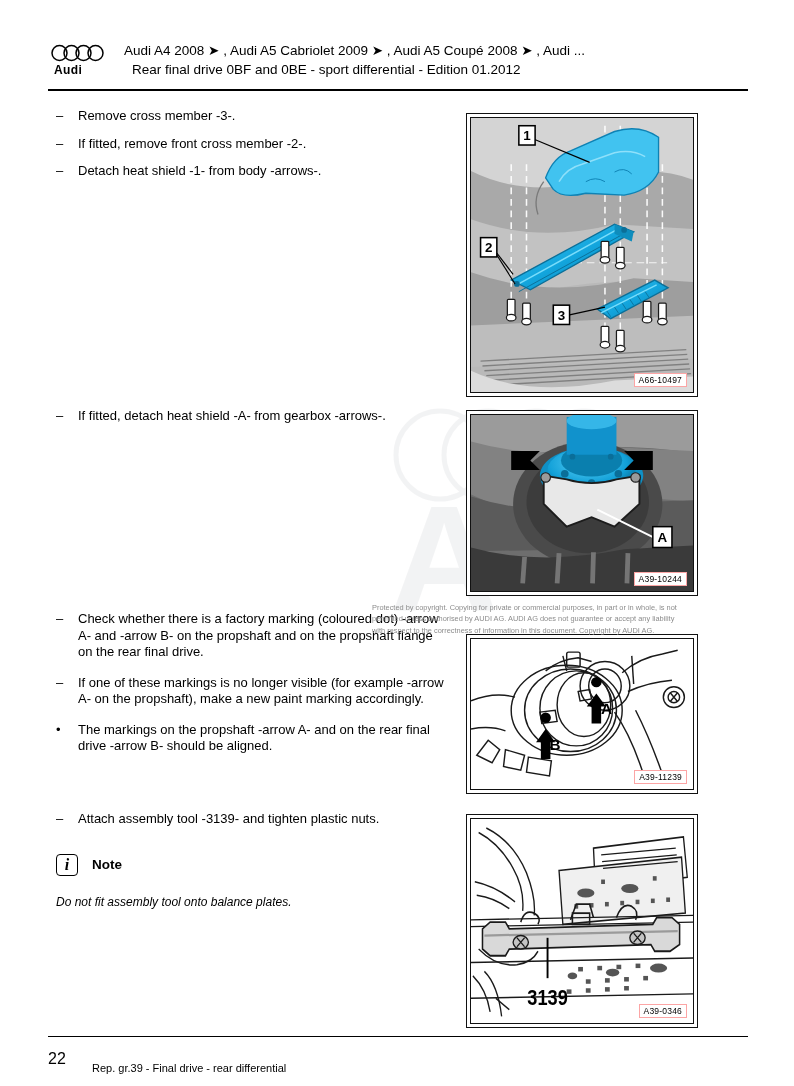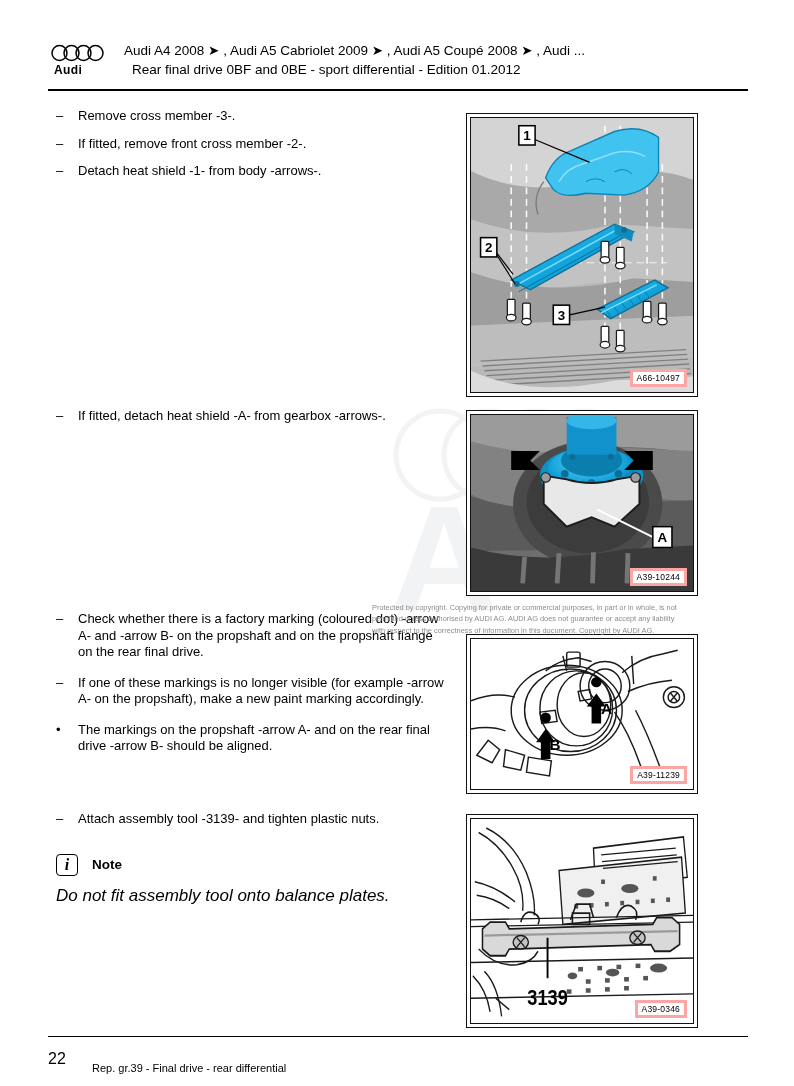--- a/index.html
+++ b/index.html
@@ -142,22 +142,22 @@
     line-height: 1;
   }
   .note-label {
     position: absolute;
     left: 36px;
     top: 3px;
     font-size: 13.5px;
     font-weight: bold;
   }
   .note-text {
-    margin-top: 10px;
-    font-size: 17px;
+    margin-top: 16px;
+    font-size: 12px;
     font-style: italic;
     line-height: 16px;
   }
 
   
   .figure {
     position: absolute;
     border: 1.5px solid #111;
     background: #fff;
     padding: 3px;
@@ -171,21 +171,21 @@
     border: 1.5px solid #111;
     box-sizing: border-box;
     overflow: hidden;
     background: #fff;
   }
   .fig-code {
     position: absolute;
     right: 6px;
     bottom: 5px;
     background: #fff;
-    border: 3px solid #fca5a5;
+    border: 1px solid #fca5a5;
     font-size: 8.5px;
     font-family: "Liberation Sans", sans-serif;
     padding: 1px 4px;
     letter-spacing: 0.2px;
     z-index: 20;
   }
   .fig-svg { position: absolute; inset: 0; width: 100%; height: 100%; display: block; }
 
   
   .copyright {

